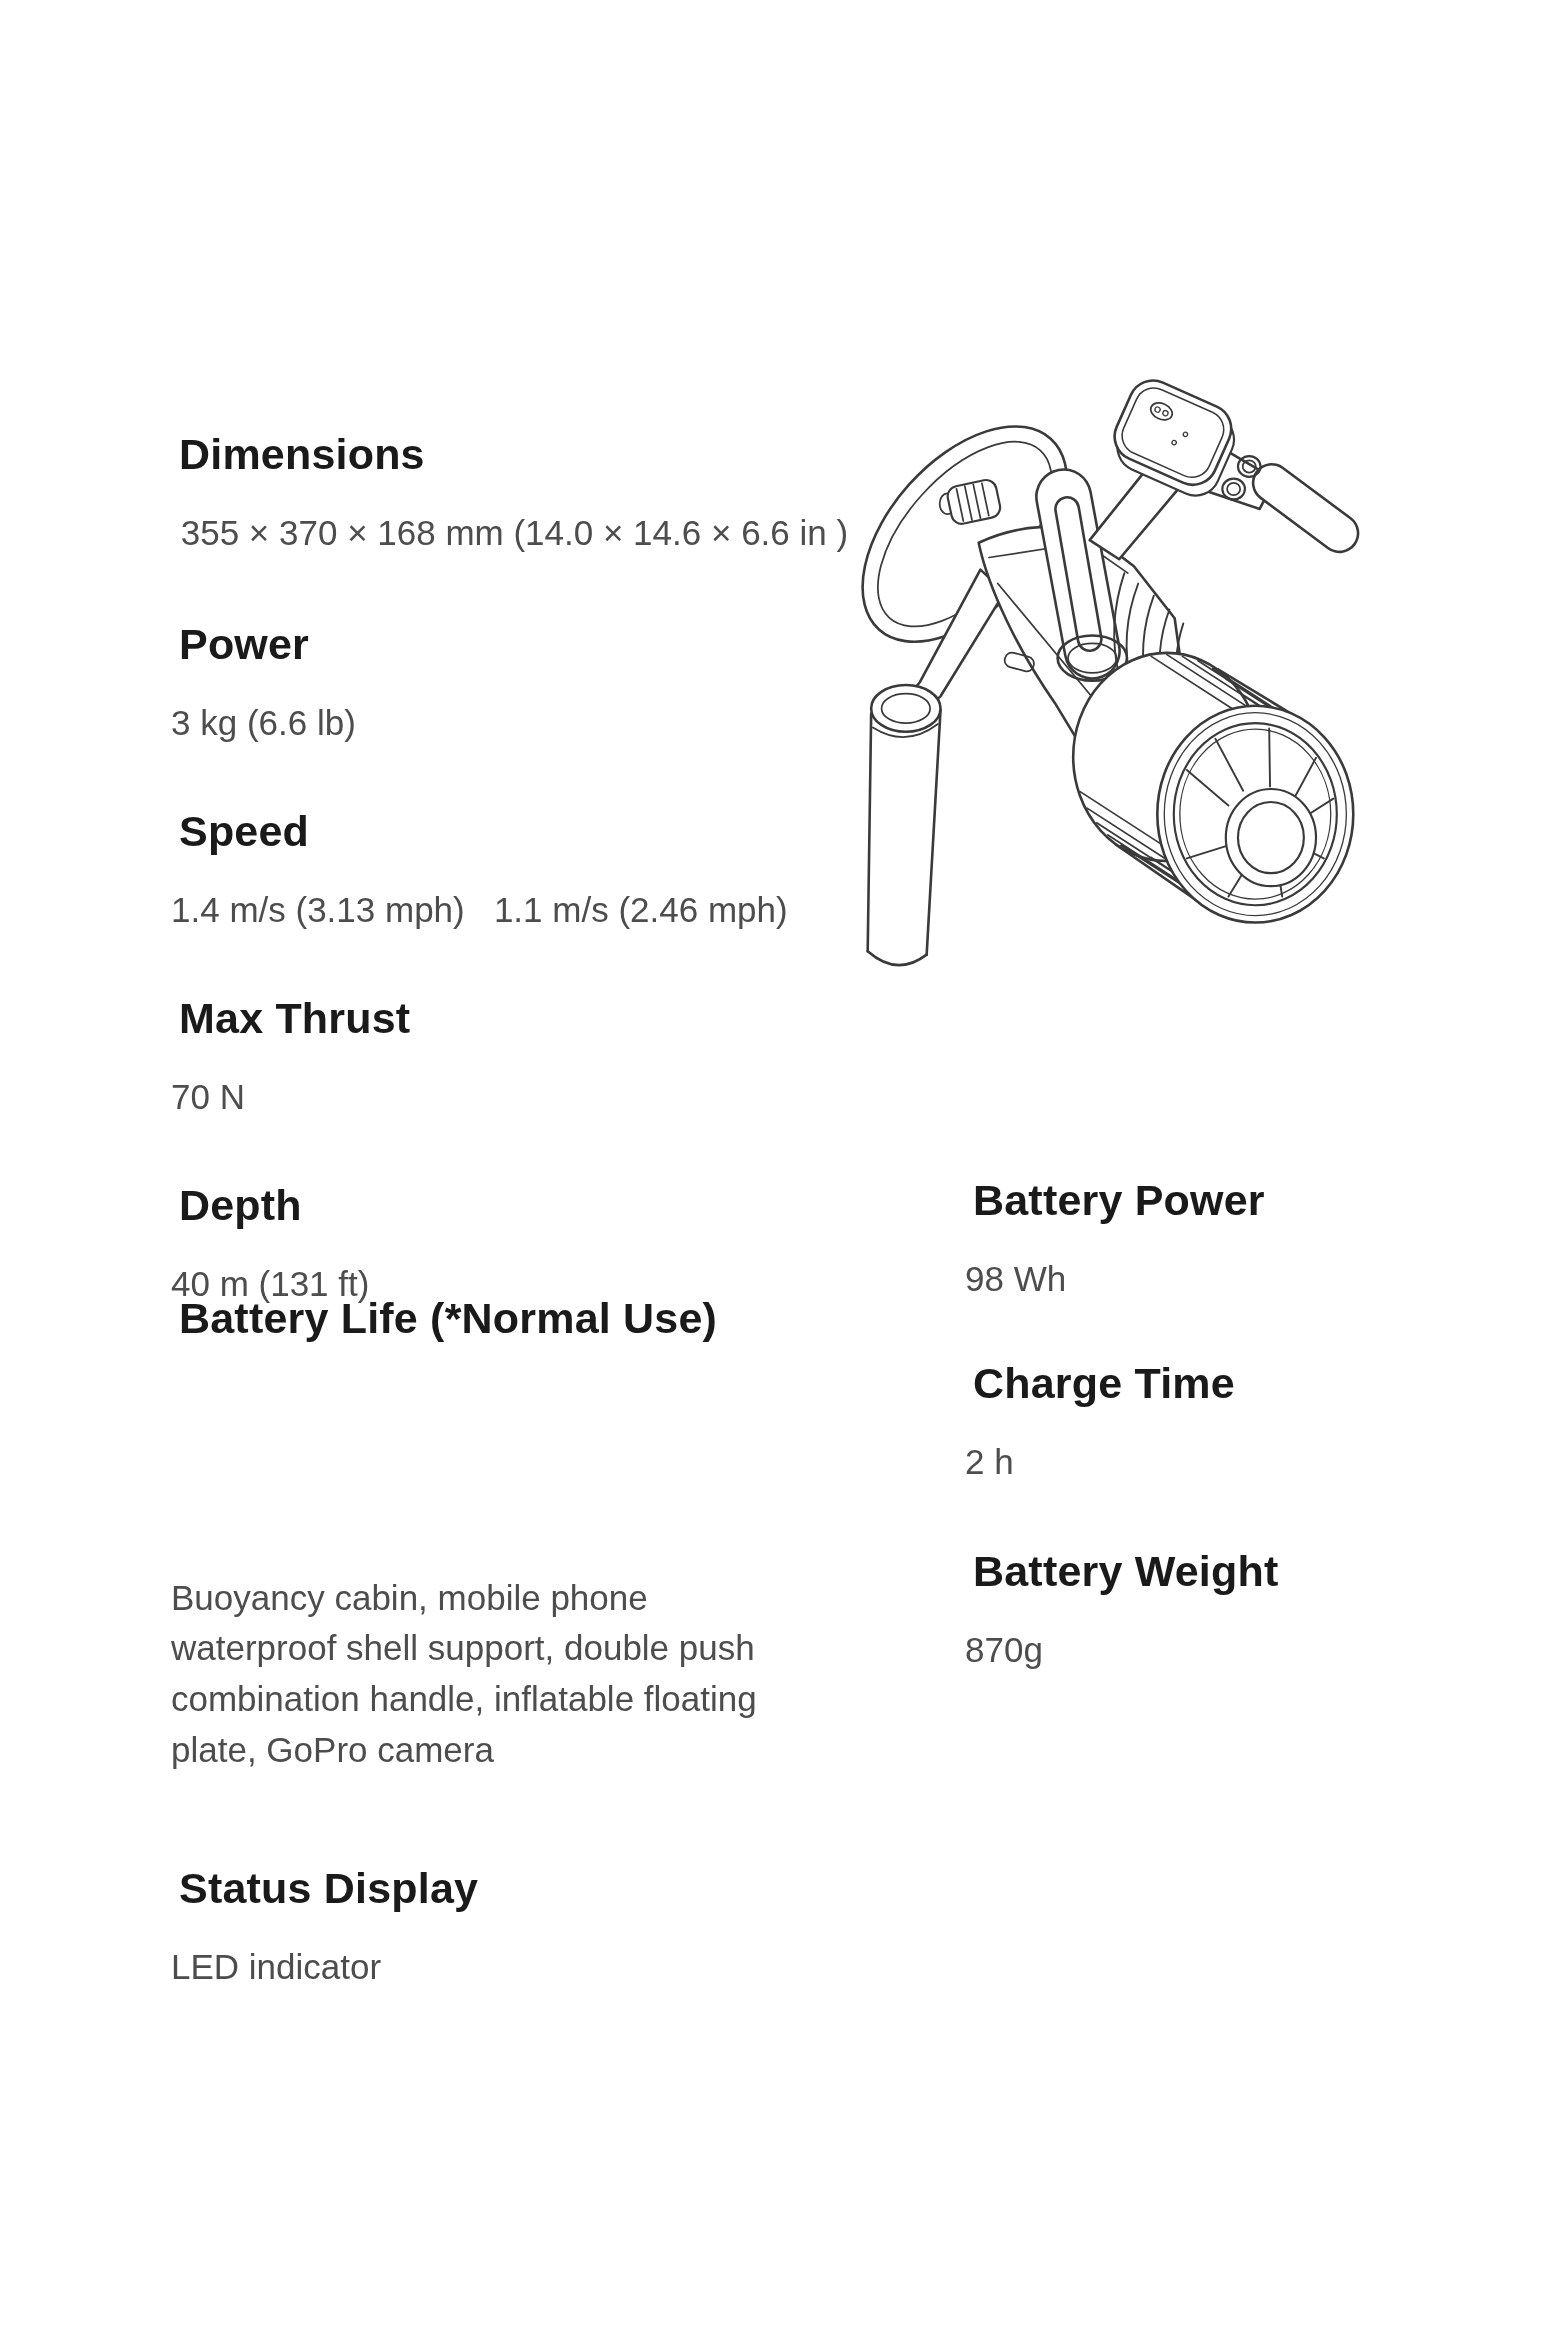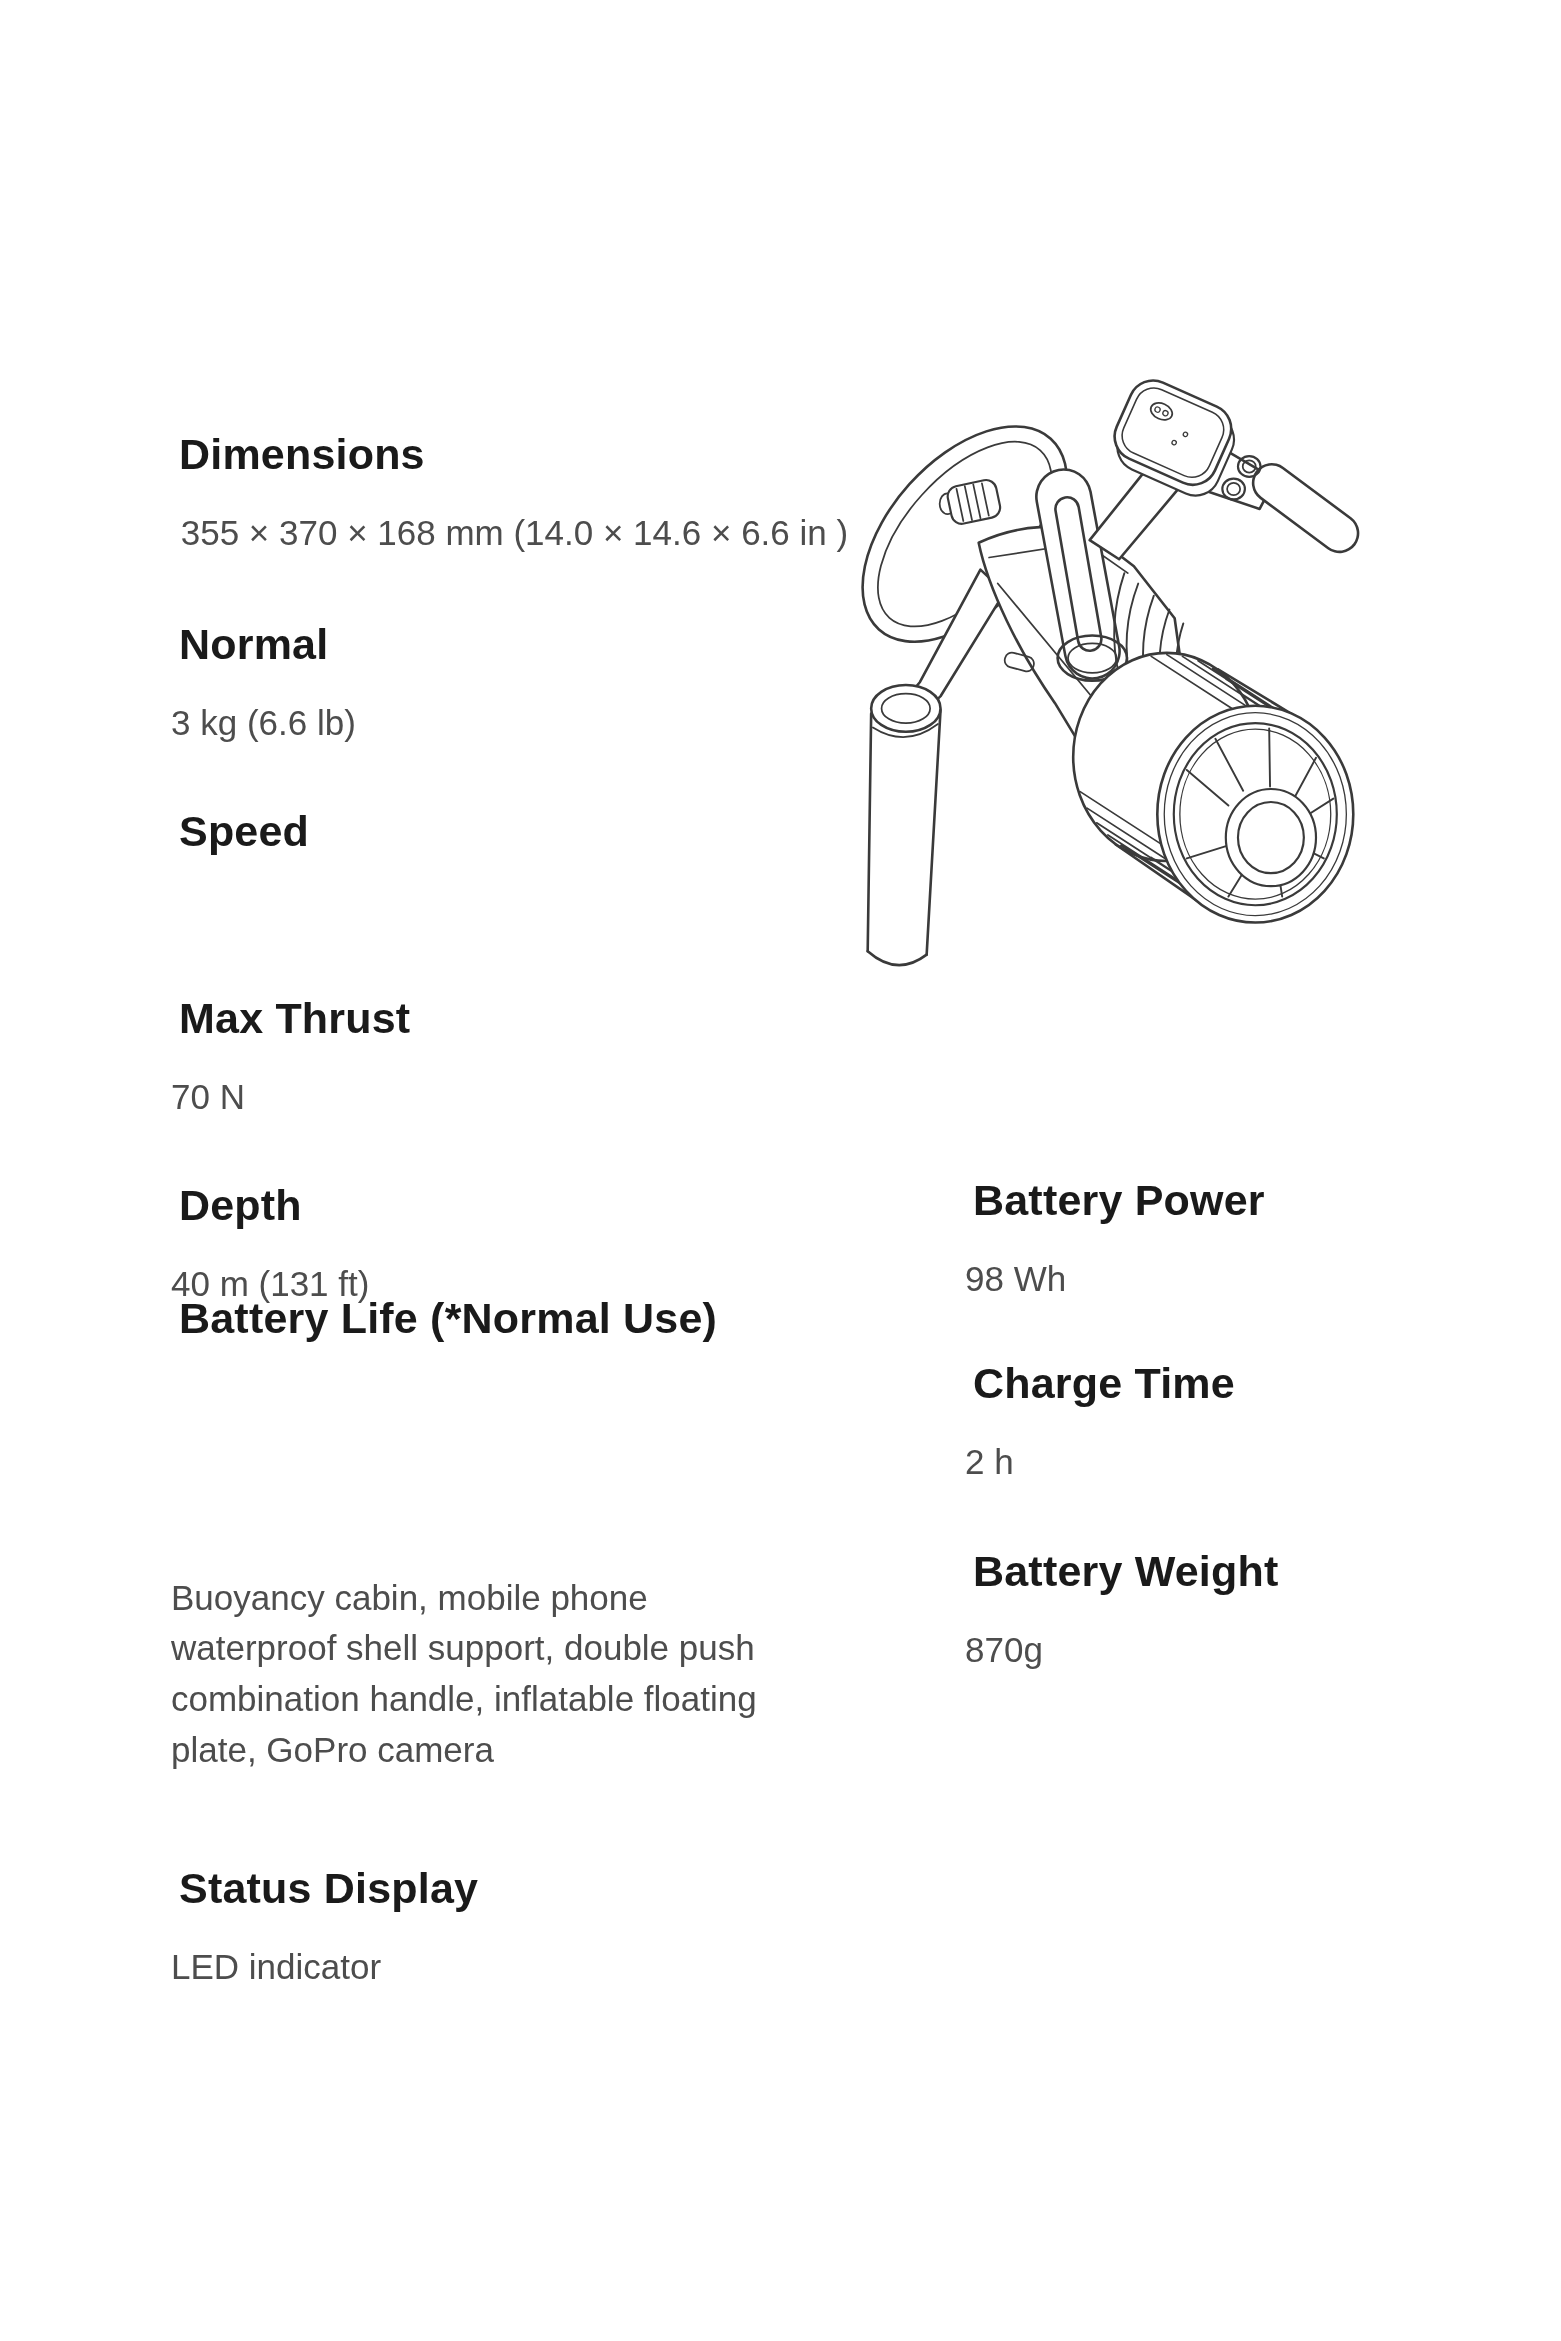--- a/index.html
+++ b/index.html
@@ -39,25 +39,26 @@
   }
 </style>
 </head>
 <body>
 
 <section class="spec col-left l0">
   <h2 class="spec-title">Dimensions</h2>
   <p class="spec-value"> 355 × 370 × 168 mm (14.0 × 14.6 × 6.6 in )</p>
 </section>
 <section class="spec col-left l1">
-  <h2 class="spec-title">Normal</h2>
+  <h2 class="spec-title">Power</h2>
   <p class="spec-value">3 kg (6.6 lb)</p>
 </section>
 <section class="spec col-left l2">
   <h2 class="spec-title">Speed</h2>
+  <p class="spec-value">1.4 m/s (3.13 mph)   1.1 m/s (2.46 mph)</p>
 </section>
 <section class="spec col-left l3">
   <h2 class="spec-title">Max Thrust</h2>
   <p class="spec-value">70 N</p>
 </section>
 <section class="spec col-left l4">
   <h2 class="spec-title">Depth</h2>
   <p class="spec-value">40 m (131 ft)</p>
 </section>
 <section class="spec col-left l5">

